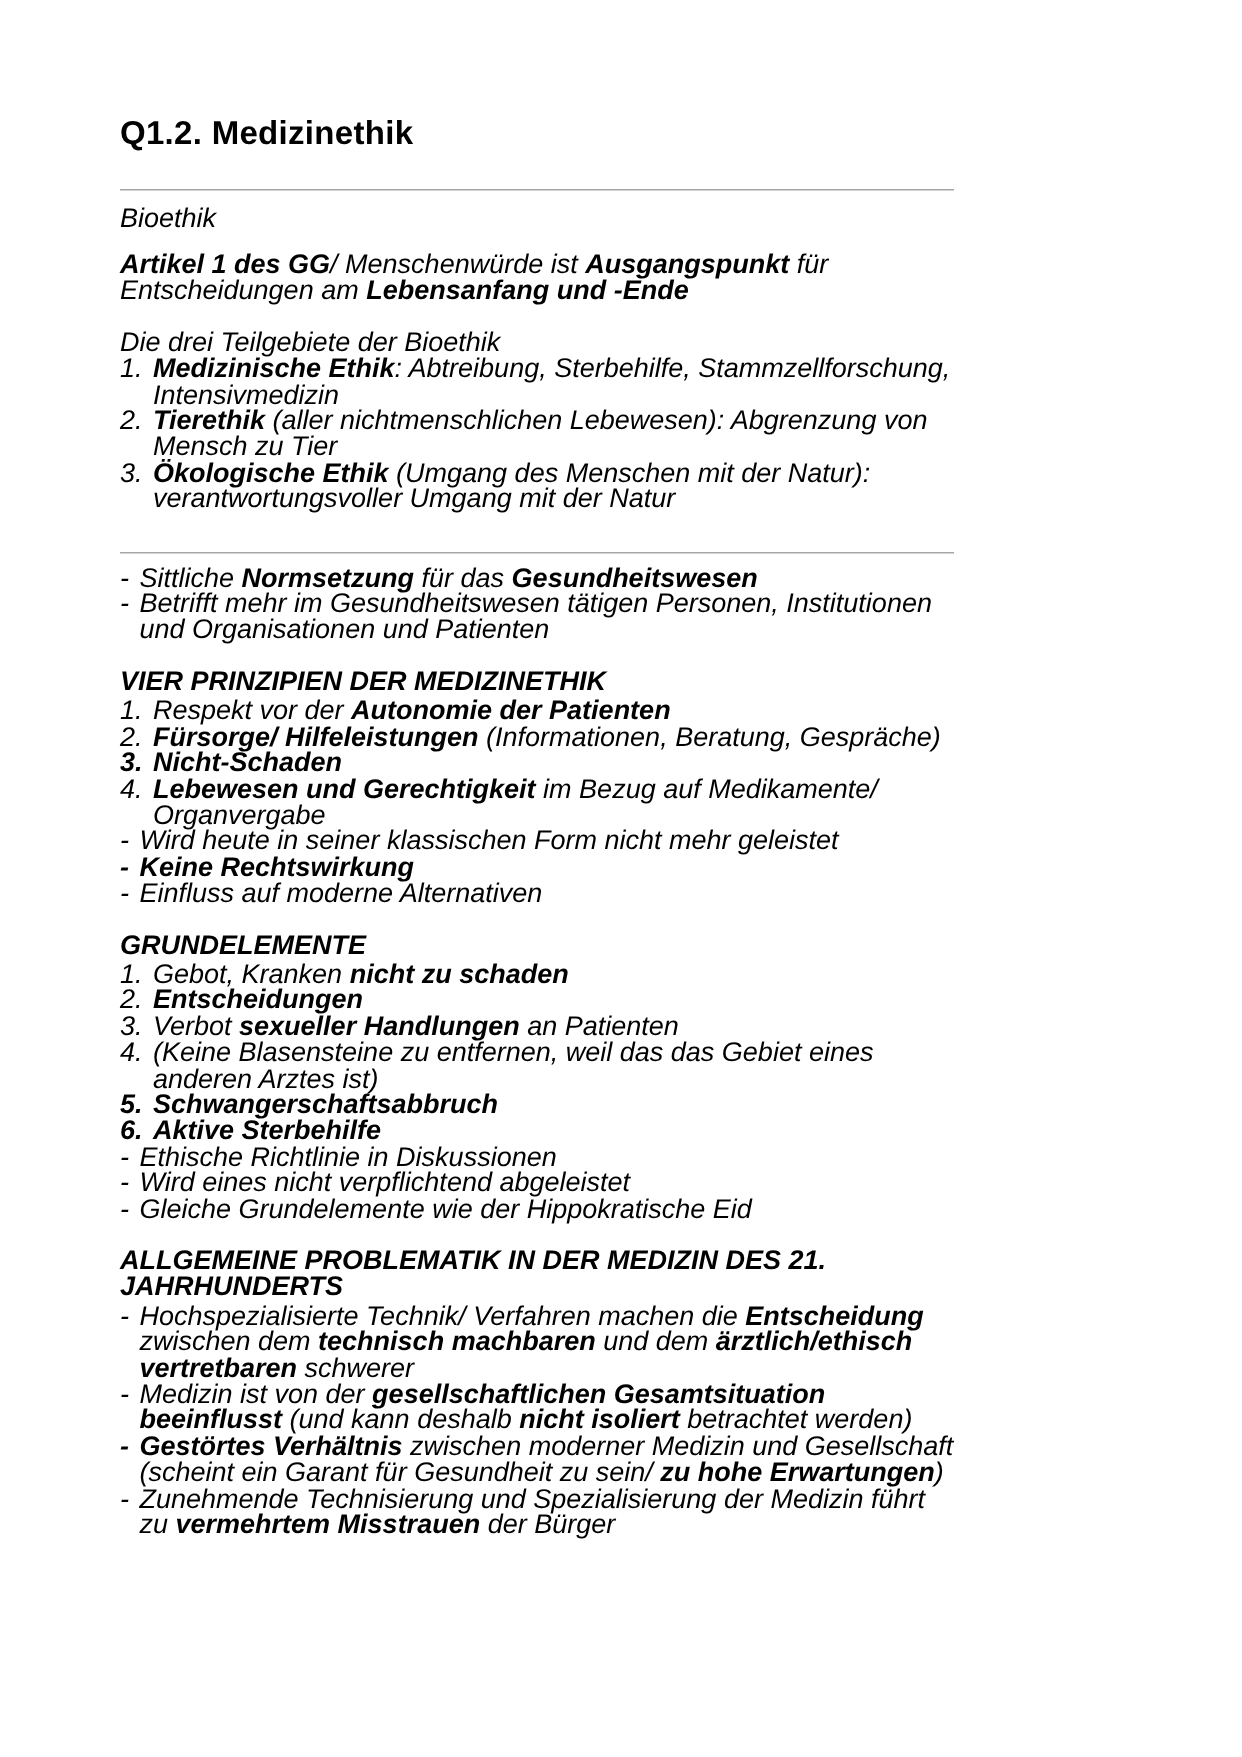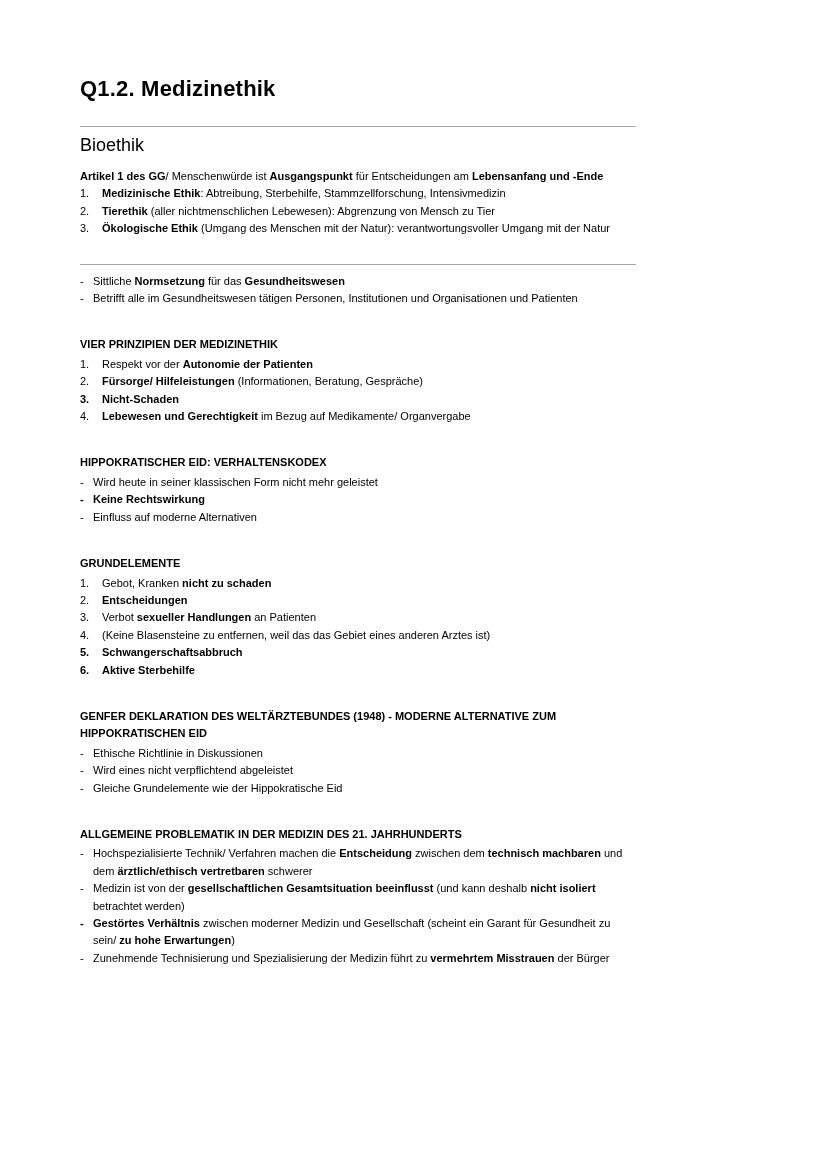--- a/index.html
+++ b/index.html
@@ -16,40 +16,40 @@
     width: 716px;
     height: 1171px;
     padding: 76px 80px 40px 80px;
   }
   .doc-title {
     font-size: 22px;
     font-weight: 700;
     letter-spacing: 0.2px;
     margin-bottom: 24px;
   }
-  .doc-section { margin-bottom: 26px; }
+  .doc-section { margin-bottom: 26px; font-style: italic; }
   .rule {
     border: none;
     border-top: 1px solid #a6a6a6;
     height: 0;
     margin: 0 0 8px 0;
   }
   .section-heading {
     font-size: 18px;
     font-weight: 400;
     margin: 0 0 12px 0;
   }
   .para, .list, .subheading {
-    font-size: 11px;
+    font-size: 18px;
     line-height: 17.4px;
   }
   .para + .para { margin-top: 17px; }
   .subheading {
     font-weight: 700;
-    margin-top: 29px;
+    margin-top: 17px;
     margin-bottom: 2px;
   }
   .list { margin: 0; }
   .list-item { display: flex; align-items: flex-start; }
   .marker { flex: 0 0 auto; }
   .numbered .marker { width: 22px; }
   .dashed .marker { width: 13px; }
   .marker.bold { font-weight: 700; }
   .item-text { flex: 1 1 auto; }
   strong { font-weight: 700; }
@@ -57,20 +57,21 @@
 </head>
 <body>
 
 <div class="page">
   <h1 class="doc-title">Q1.2. Medizinethik</h1>
   <main>
       <section class="doc-section">
         <div class="rule"></div>
         <h2 class="section-heading">Bioethik</h2>
         <p class="para"><strong>Artikel 1 des GG</strong>/ Menschenwürde ist <strong>Ausgangspunkt</strong> für Entscheidungen am <strong>Lebensanfang und -Ende</strong></p>
+        <p class="para">Die drei Teilgebiete der Bioethik</p>
         <div class="list numbered">
           <div class="list-item">
             <span class="marker">1.</span>
             <span class="item-text"><strong>Medizinische Ethik</strong>: Abtreibung, Sterbehilfe, Stammzellforschung, Intensivmedizin</span>
           </div>
           <div class="list-item">
             <span class="marker">2.</span>
             <span class="item-text"><strong>Tierethik</strong> (aller nichtmenschlichen Lebewesen): Abgrenzung von Mensch zu Tier</span>
           </div>
           <div class="list-item">
@@ -81,21 +82,21 @@
       </section>
       <section class="doc-section">
         <div class="rule"></div>
         <div class="list dashed">
           <div class="list-item">
             <span class="marker">-</span>
             <span class="item-text">Sittliche <strong>Normsetzung</strong> für das <strong>Gesundheitswesen</strong></span>
           </div>
           <div class="list-item">
             <span class="marker">-</span>
-            <span class="item-text">Betrifft alle im Gesundheitswesen tätigen Personen, Institutionen und Organisationen und Patienten</span>
+            <span class="item-text">Betrifft mehr im Gesundheitswesen tätigen Personen, Institutionen und Organisationen und Patienten</span>
           </div>
         </div>
         <h3 class="subheading">VIER PRINZIPIEN DER MEDIZINETHIK</h3>
         <div class="list numbered">
           <div class="list-item">
             <span class="marker">1.</span>
             <span class="item-text">Respekt vor der <strong>Autonomie der Patienten</strong></span>
           </div>
           <div class="list-item">
             <span class="marker">2.</span>
@@ -103,21 +104,20 @@
           </div>
           <div class="list-item">
             <span class="marker bold">3.</span>
             <span class="item-text"><strong>Nicht-Schaden</strong></span>
           </div>
           <div class="list-item">
             <span class="marker">4.</span>
             <span class="item-text"><strong>Lebewesen und Gerechtigkeit</strong> im Bezug auf Medikamente/ Organvergabe</span>
           </div>
         </div>
-        <h3 class="subheading">HIPPOKRATISCHER EID: VERHALTENSKODEX</h3>
         <div class="list dashed">
           <div class="list-item">
             <span class="marker">-</span>
             <span class="item-text">Wird heute in seiner klassischen Form nicht mehr geleistet</span>
           </div>
           <div class="list-item">
             <span class="marker bold">-</span>
             <span class="item-text"><strong>Keine Rechtswirkung</strong></span>
           </div>
           <div class="list-item">
@@ -145,21 +145,20 @@
           </div>
           <div class="list-item">
             <span class="marker bold">5.</span>
             <span class="item-text"><strong>Schwangerschaftsabbruch</strong></span>
           </div>
           <div class="list-item">
             <span class="marker bold">6.</span>
             <span class="item-text"><strong>Aktive Sterbehilfe</strong></span>
           </div>
         </div>
-        <h3 class="subheading">GENFER DEKLARATION DES WELTÄRZTEBUNDES (1948) - MODERNE ALTERNATIVE ZUM HIPPOKRATISCHEN EID</h3>
         <div class="list dashed">
           <div class="list-item">
             <span class="marker">-</span>
             <span class="item-text">Ethische Richtlinie in Diskussionen</span>
           </div>
           <div class="list-item">
             <span class="marker">-</span>
             <span class="item-text">Wird eines nicht verpflichtend abgeleistet</span>
           </div>
           <div class="list-item">

